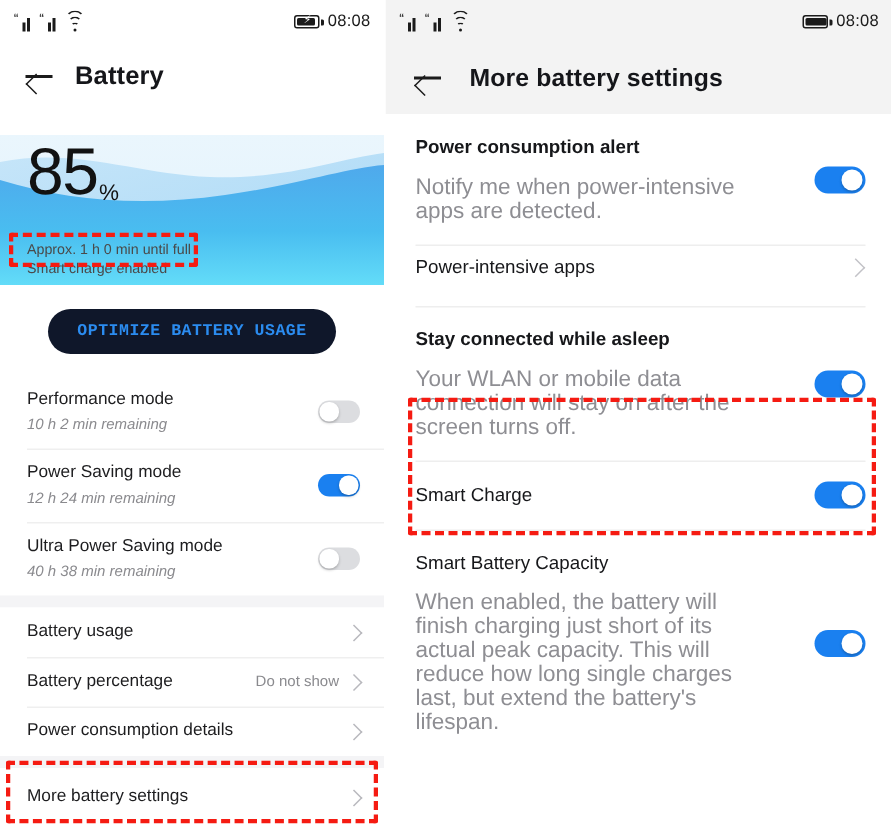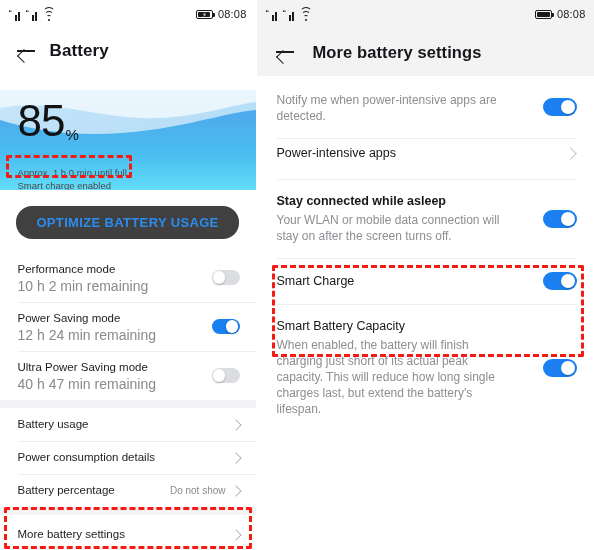--- a/index.html
+++ b/index.html
@@ -2,21 +2,21 @@
 <html><head>
 <meta charset="utf-8">
 <style>
   html,body{margin:0;padding:0;}
   body{
     width:594px;height:550px;
     background:#ffffff;
     font-family:"Liberation Sans","DejaVu Sans",sans-serif;
     overflow:hidden;
   }
-  .screens{display:flex;width:594px;height:550px;justify-content:center;}
+  .screens{display:flex;width:594px;height:550px;}
 
   
   .phone-left{
     position:relative;
     width:256px;height:550px;
     background:#ffffff;
     overflow:hidden;
     flex:0 0 256px;
   }
   .phone-right{
@@ -68,68 +68,68 @@
   .phone-right .appbar{background:#f3f3f3;height:48px;padding:0 18px;gap:18px;}
   .back-arrow{width:20px;height:20px;position:relative;flex:0 0 20px;cursor:pointer;}
   .back-arrow::before{content:"";position:absolute;left:1px;top:9.2px;width:18px;height:1.6px;background:#1b1b1b;}
   .back-arrow::after{content:"";position:absolute;left:1px;top:5px;width:9px;height:9px;border-left:1.6px solid #1b1b1b;border-bottom:1.6px solid #1b1b1b;transform:rotate(45deg);transform-origin:left bottom;}
   .appbar-title{font-size:17px;color:#15161a;font-weight:700;letter-spacing:.1px;}
   .phone-right .appbar-title{font-size:16.5px;}
 
   
   .hero{position:relative;height:100px;margin-top:16px;overflow:hidden;}
   .hero svg{position:absolute;inset:0;width:100%;height:100%;display:block;}
-  .hero-inner{position:relative;padding:8px 0 0 18px;}
+  .hero-inner{position:relative;padding:2px 0 0 18px;}
   .hero-pct{font-size:44px;line-height:46px;color:#121212;font-weight:300;letter-spacing:-1px;}
   .hero-pct sup{font-size:15px;font-weight:400;vertical-align:baseline;position:relative;top:4px;left:1px;}
   .hero-sub{font-size:9.5px;color:#4a4a4a;margin-top:12px;line-height:13px;}
   .hero-sub2{font-size:9.5px;color:#4a4a4a;line-height:13px;}
 
   
   .optimize-wrap{display:flex;justify-content:center;margin-top:16px;}
   .optimize-btn{
-    background:#404040;color:#2b8cf0;border:none;border-radius:16px;
-    font-size:13px;font-weight:700;letter-spacing:.35px;
-    padding:9px 20px;cursor:pointer;font-family:Liberation Sans, sans-serif;
+    background:#0f172a;color:#2b8cf0;border:none;border-radius:16px;
+    font-size:11px;font-weight:700;letter-spacing:.35px;
+    padding:9px 20px;cursor:pointer;font-family:Liberation Mono, monospace;
   }
 
   
   .group{background:#ffffff;margin-top:14px;}
   .row{
     display:flex;align-items:center;justify-content:space-between;
     padding:9px 16px 9px 18px;box-sizing:border-box;cursor:pointer;
     position:relative;
     gap:16px;
   }
   .row + .row::before{
     content:"";position:absolute;left:18px;right:0;top:0;height:1px;background:#efefef;
   }
   .row-texts{display:flex;flex-direction:column;gap:3px;min-width:0;}
   .row-title{font-size:11.5px;color:#1d1d1f;line-height:15px;}
-  .row-sub{font-size:14px;color:#8a8a8e;line-height:13px;}
+  .row-sub{font-size:10px;color:#8a8a8e;line-height:13px;font-style:italic;}
   .row-value{font-size:10px;color:#8a8a8e;margin-right:6px;}
   .row-right{display:flex;align-items:center;}
 
   .chev{width:7px;height:7px;border-right:1.3px solid #b8b8bd;border-top:1.3px solid #b8b8bd;transform:rotate(45deg);flex:0 0 7px;}
 
   
   .toggle{width:28px;height:15px;border-radius:9px;position:relative;flex:0 0 28px;cursor:pointer;background:#dcdde0;}
   .toggle.on{background:#1a80f0;}
   .toggle .knob{position:absolute;top:1.4px;left:1.4px;width:12.2px;height:12.2px;border-radius:50%;background:#fff;box-shadow:0 1px 2px rgba(0,0,0,.25);}
   .toggle.on .knob{left:auto;right:1.4px;}
 
   .sep-block{height:8px;background:#f4f4f6;}
 
   
   .r-row{position:relative;display:flex;align-items:center;justify-content:space-between;
      padding:14px 18px 14px 20px;box-sizing:border-box;cursor:pointer;}
   .r-row + .r-row::before{content:"";position:absolute;left:20px;right:18px;top:0;height:1px;background:#eeeeee;}
   .r-texts{max-width:232px;}
   .r-title{font-size:12.5px;color:#16171a;font-weight:700;line-height:17px;}
-  .r-sub{font-size:12px;color:#8e8e93;line-height:16px;margin-top:2px;}
+  .r-sub{font-size:15px;color:#8e8e93;line-height:16px;margin-top:10px;}
   .r-toggle{width:34px;height:18px;border-radius:11px;position:relative;flex:0 0 34px;background:#1a80f0;cursor:pointer;}
   .r-toggle .knob{position:absolute;top:2px;right:2px;width:14px;height:14px;border-radius:50%;background:#fff;box-shadow:0 1px 2px rgba(0,0,0,.25);}
   .r-chev{width:8px;height:8px;border-right:1.4px solid #c2c2c7;border-top:1.4px solid #c2c2c7;transform:rotate(45deg);flex:0 0 8px;margin-right:2px;}
 
   
   .annot{
     position:absolute;
     border:3px dashed #f51b12;
     border-radius:2px;
     pointer-events:none;
@@ -226,55 +226,55 @@
           <div class="row-title">Power Saving mode</div>
           <div class="row-sub">12 h 24 min remaining</div>
         </div>
         <div class="toggle on">
             <span class="knob"></span>
           </div>
       </div>
       <div class="row">
         <div class="row-texts">
           <div class="row-title">Ultra Power Saving mode</div>
-          <div class="row-sub">40 h 47 min remaining</div>
+          <div class="row-sub">40 h 38 min remaining</div>
         </div>
         <div class="toggle">
             <span class="knob"></span>
           </div>
       </div>
     </div>
 
     <div class="sep-block"></div>
 
     <div class="group" style="margin-top:0">
       <div class="row">
         <div class="row-texts">
             <div class="row-title">Battery usage</div>
-          </div>
-        <div class="row-right">
-            <span class="chev"></span>
-          </div>
-      </div>
-      <div class="row">
-        <div class="row-texts">
-            <div class="row-title">Power consumption details</div>
           </div>
         <div class="row-right">
             <span class="chev"></span>
           </div>
       </div>
       <div class="row">
         <div class="row-texts">
             <div class="row-title">Battery percentage</div>
           </div>
         <div class="row-right">
           <span class="row-value">Do not show</span>
           <span class="chev"></span>
         </div>
+      </div>
+      <div class="row">
+        <div class="row-texts">
+            <div class="row-title">Power consumption details</div>
+          </div>
+        <div class="row-right">
+            <span class="chev"></span>
+          </div>
       </div>
     </div>
 
     <div class="sep-block"></div>
 
     <div class="group" style="margin-top:0">
       <div class="row" style="padding-top:12px;padding-bottom:12px">
         <div class="row-texts">
             <div class="row-title">More battery settings</div>
           </div>
@@ -320,20 +320,21 @@
     </div>
 
     <div class="appbar">
       <div class="back-arrow"></div>
       <div class="appbar-title">More battery settings</div>
     </div>
 
     <div>
       <div class="r-row">
         <div class="r-texts">
+          <div class="r-title">Power consumption alert</div>
           <div class="r-sub">Notify me when power-intensive apps are detected.</div>
         </div>
         <div class="r-toggle">
             <span class="knob"></span>
           </div>
       </div>
 
       <div class="r-row" style="padding-top:7px;padding-bottom:17px">
         <div class="r-texts">
           <div class="r-title" style="font-weight:400">Power-intensive apps</div>

